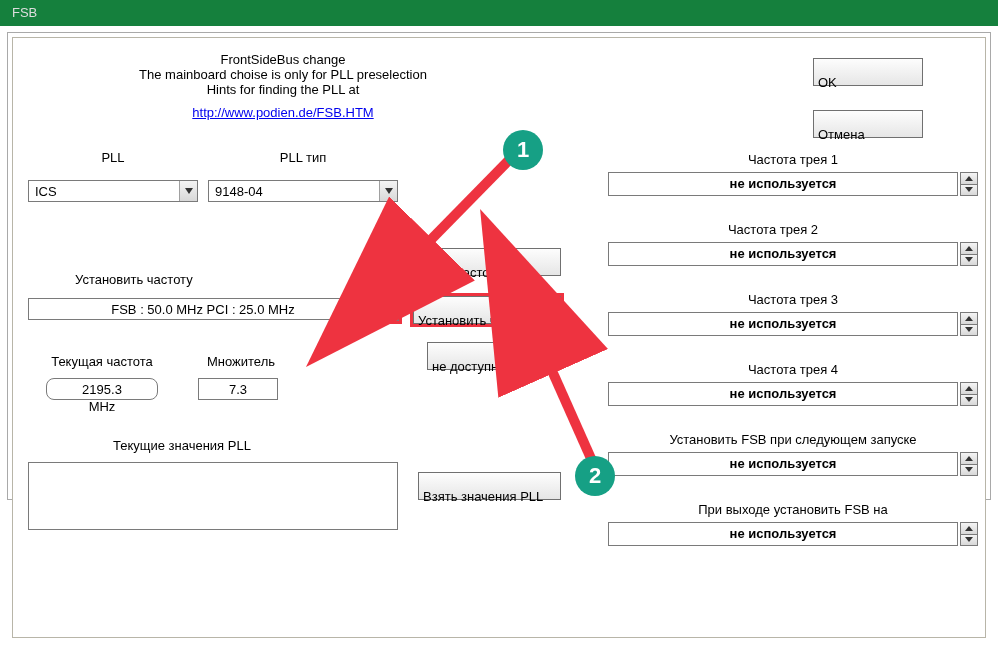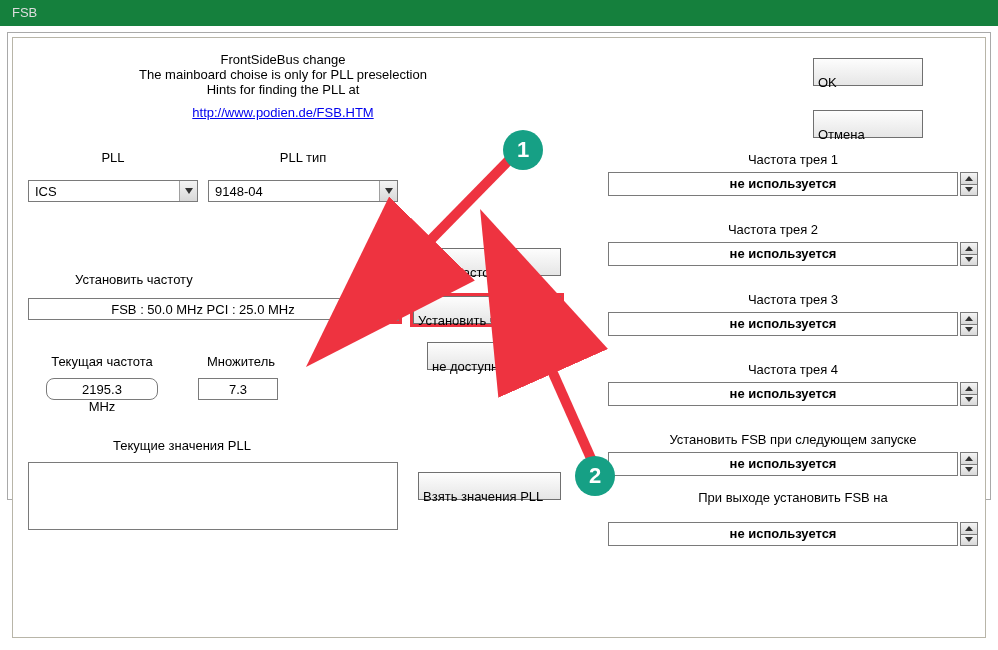--- a/index.html
+++ b/index.html
@@ -266,21 +266,21 @@
             </svg>
           </div>
       <div class="s">
             <svg viewBox="0 0 8 5">
               <polygon points="0,0 8,0 4,5" fill="#333"></polygon>
             </svg>
           </div>
     </div>
   </div>
 
-  <div class="abs center-text" style="left:595px; top:452px; width:370px;">При выходе установить FSB на</div>
+  <div class="abs center-text" style="left:595px; top:464px; width:370px;">При выходе установить FSB на</div>
   <div class="abs tray" style="left:595px; top:484px; width:370px;">
     <div class="box">не используется</div>
     <div class="spin">
       <div class="s">
             <svg viewBox="0 0 8 5">
               <polygon points="4,0 8,5 0,5" fill="#333"></polygon>
             </svg>
           </div>
       <div class="s">
             <svg viewBox="0 0 8 5">

